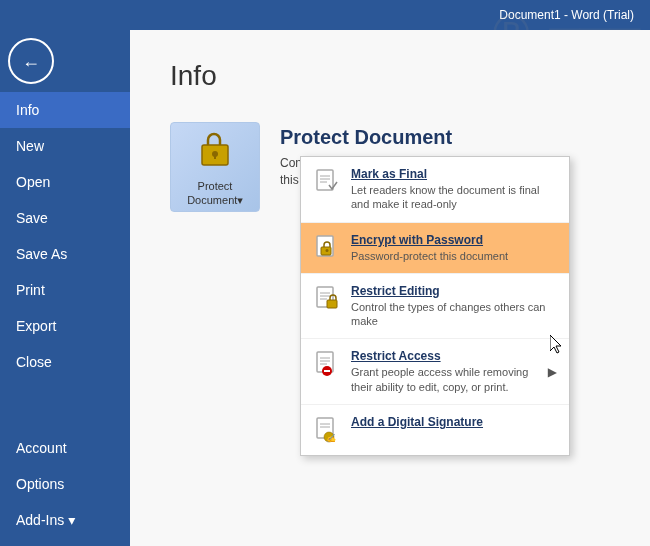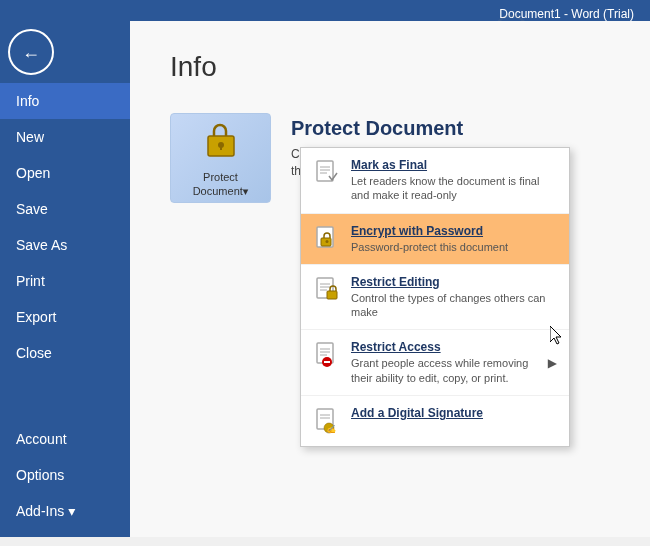--- a/index.html
+++ b/index.html
@@ -1,22 +1,22 @@
 <!DOCTYPE html>
 <html><head>
   <meta charset="utf-8">
   <style>
     * { margin: 0; padding: 0; box-sizing: border-box; }
     body { width: 650px; height: 546px; font-family: 'Segoe UI', sans-serif; overflow: hidden; background: #f0f0f0; }
 
     .title-bar {
-      height: 21px;
+      height: 30px;
       background: #2b5797;
       display: flex;
-      align-items: flex-end;
+      align-items: center;
       justify-content: flex-end;
       padding-right: 16px;
     }
     .title-bar-text {
       color: white;
       font-size: 12px;
     }
 
     .app-container {
       display: flex;
@@ -94,21 +94,21 @@
     }
 
     
     .info-grid {
       display: grid;
       grid-template-columns: auto 1fr;
       gap: 30px 20px;
     }
 
     .protect-btn {
-      width: 101px;
+      width: 90px;
       height: 90px;
       background: linear-gradient(135deg, #c5d8f5, #a8c4e8);
       border: 1px solid #b0c8e8;
       border-radius: 4px;
       display: flex;
       flex-direction: column;
       align-items: center;
       justify-content: center;
       cursor: pointer;
       position: relative;

